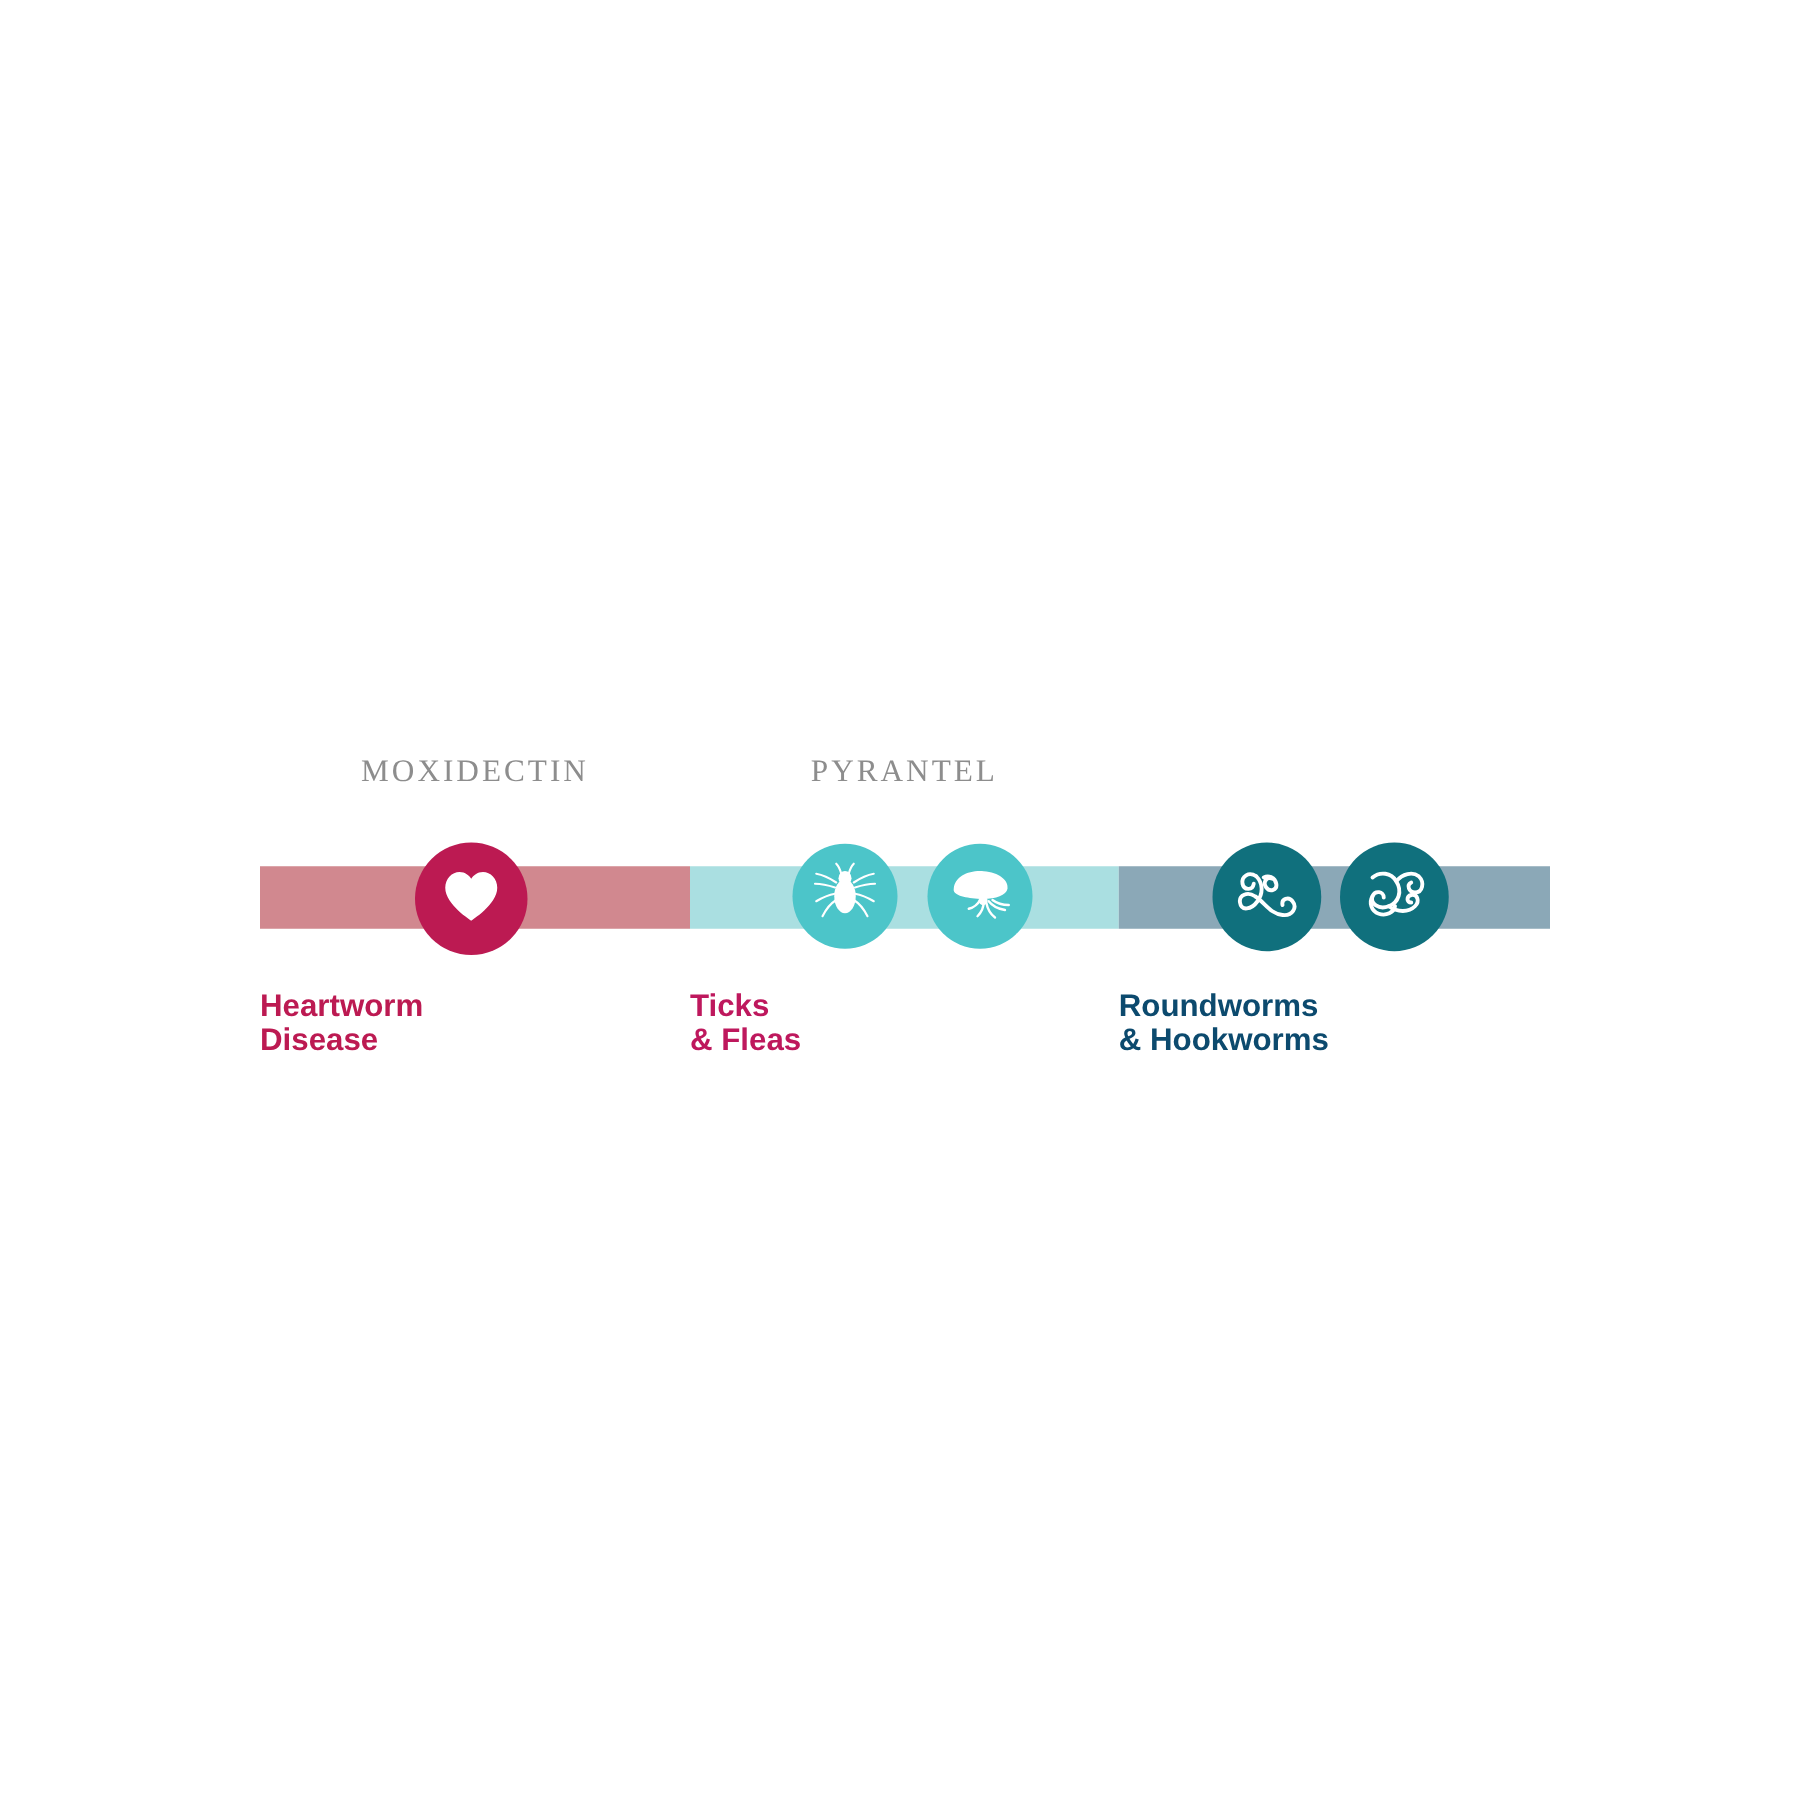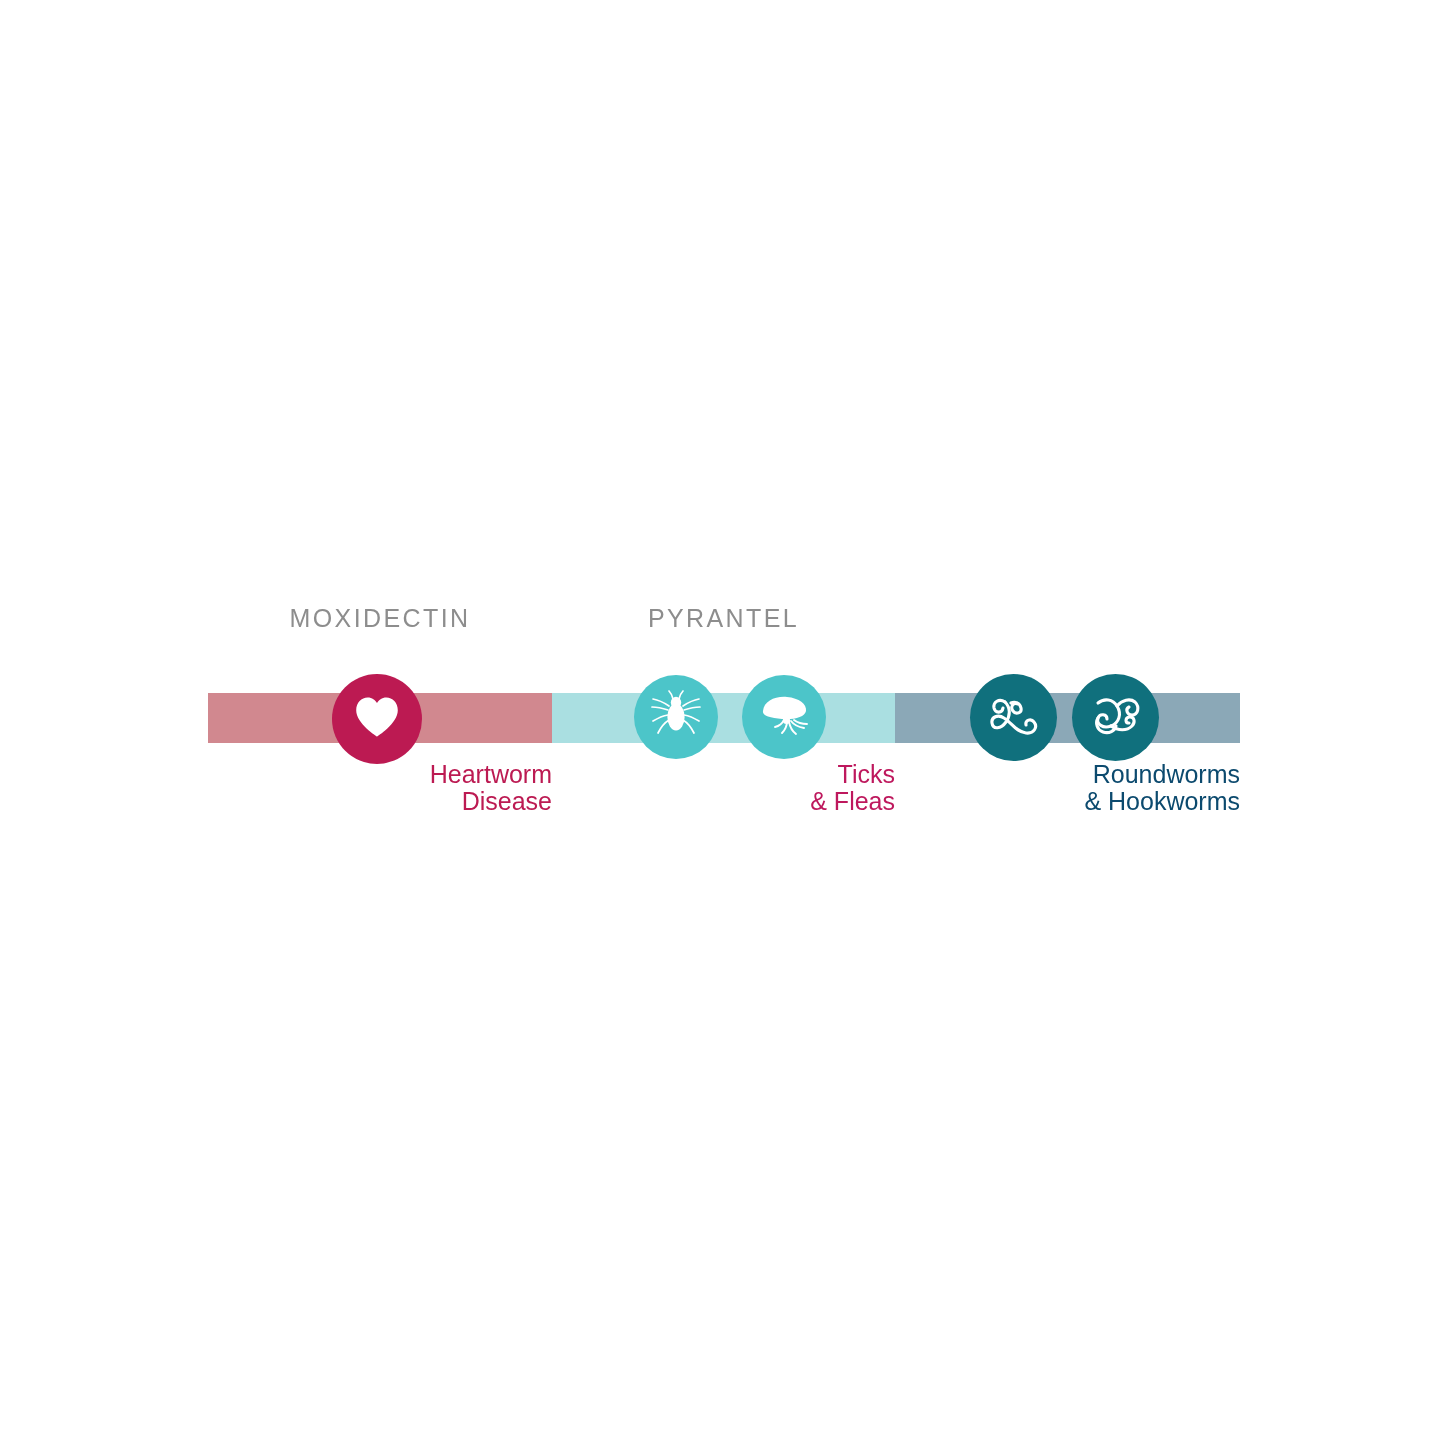--- a/index.html
+++ b/index.html
@@ -36,20 +36,21 @@
   
   .drug-label {
     position: absolute;
     top: 604px;
     text-align: center;
     font-size: 25px;
     letter-spacing: 2.4px;
     color: #8d8d8d;
     font-weight: 400;
     white-space: nowrap;
+    font-family: Liberation Serif, serif;
   }
   .drug-label-moxidectin { left: 208px;  width: 344px; }
   .drug-label-sarolaner  { left: 552px;  width: 343px; }
   .drug-label-pyrantel   { left: 895px;  width: 345px; }
 
   
   .icon-circle {
     position: absolute;
     border-radius: 50%;
     display: flex;
@@ -78,24 +79,24 @@
   }
   .circle-hookworm {
     left: 1072px; top: 674px;
     width: 87px; height: 87px;
     background: #10707d;
   }
 
   
   .caption {
     position: absolute;
-    top: 761px;
-    text-align: right;
+    top: 792px;
+    text-align: left;
     font-size: 25px;
-    font-weight: normal;
+    font-weight: bold;
     line-height: 1.08;
     white-space: pre-line;
   }
   .caption-heartworm { left: 208px;  width: 344px; color: #bc1a52; }
   .caption-ticks     { left: 552px;  width: 343px; color: #be185d; }
   .caption-worms     { left: 895px;  width: 345px; color: #0c4a6e; }
 </style>
 </head>
 <body>
 

